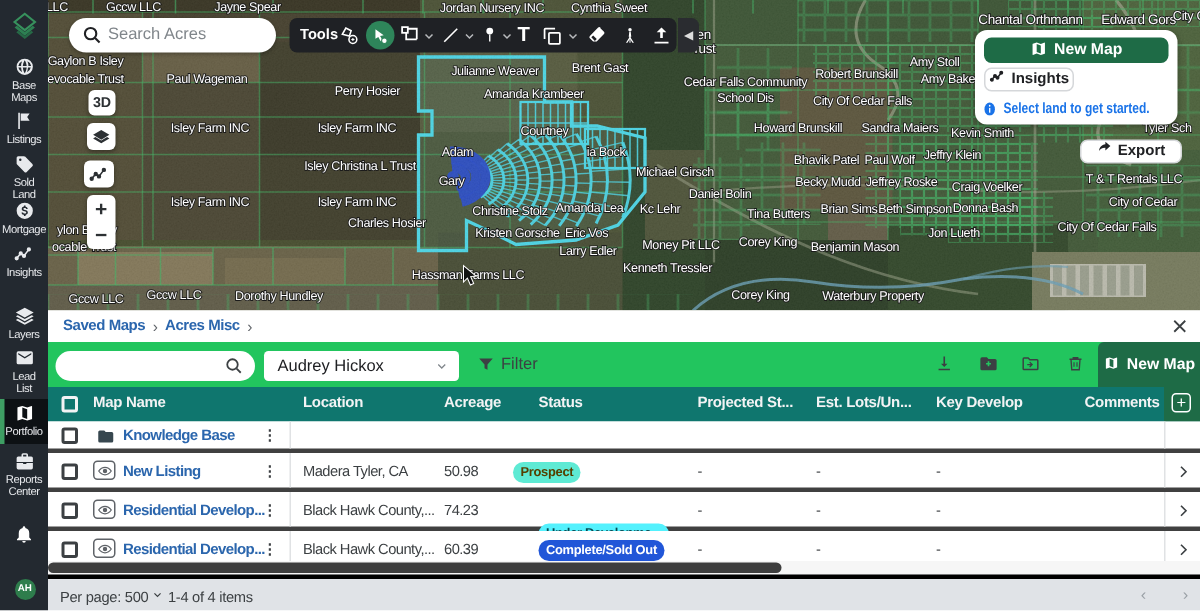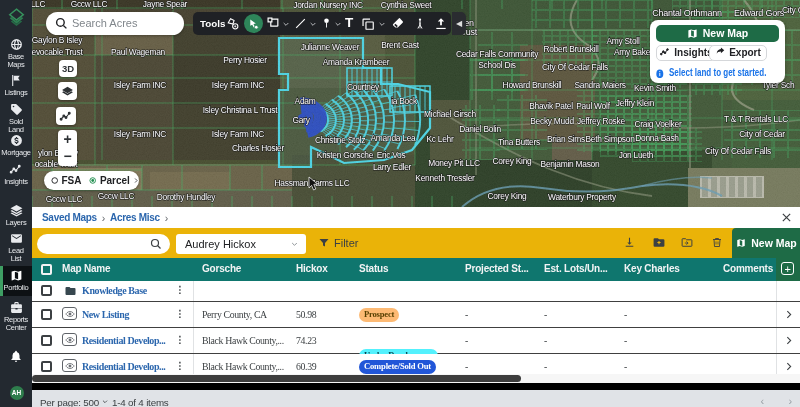--- a/index.html
+++ b/index.html
@@ -35,31 +35,31 @@
   #card { position:absolute; left:618px; top:20px; width:135px; height:63px; background:#fff; border-radius:8px; z-index:20; box-shadow:0 1px 4px rgba(0,0,0,.3); }
   #card .nm { position:absolute; left:6px; top:5px; width:123px; height:17px; background:#1e6b46; border-radius:5px; color:#fff; font-size:10.5px; font-weight:bold; text-align:center; line-height:17px; }
   #card .ob { position:absolute; top:25px; height:16px; background:#fff; border:1px solid #d5d7da; border-radius:5px; color:#202124; font-size:10px; font-weight:bold; text-align:center; line-height:14px; }
   #card .info { position:absolute; left:6px; top:47px; font-size:10px; color:#1a73e8; font-weight:bold; white-space:nowrap; transform:scaleX(0.8); transform-origin:0 50%; }
 
   
   #panel { position:absolute; left:32px; top:207px; width:768px; height:180px; background:#fff; z-index:30; }
   #crumbs { position:absolute; left:0; top:0; width:768px; height:21px; background:#fff; font-size:10px; font-weight:bold; letter-spacing:-0.3px; }
   .clink { color:#2b66ad; }
   .csep { color:#5f6368; font-weight:normal; margin:0 5px; font-size:10.5px; }
-    #filterrow { position:absolute; left:0; top:21px; width:768px; height:30px; background:#eab308; }
+    #filterrow { position:absolute; left:0; top:21px; width:768px; height:30px; background:#22c55e; }
   #thead { position:absolute; left:0; top:51px; width:768px; height:23px; background:#0f766e; color:#f2f3f4; font-size:10px; font-weight:bold; letter-spacing:-0.2px; }
   #thead span { position:absolute; top:5px; }
-  .trow { position:absolute; left:0; width:768px; background:#fff; border-bottom:1px solid #404040; font-size:9.8px; color:#3c4043; letter-spacing:-0.35px;font-family:Liberation Serif, serif; }
+  .trow { position:absolute; left:0; width:768px; background:#fff; border-bottom:3px solid #404040; font-size:9.8px; color:#3c4043; letter-spacing:-0.35px; }
   .trow span { position:absolute; }
   .link { color:#2b66ad; font-weight:bold; font-size:10px; letter-spacing:-0.4px; }
   .pill { position:absolute; border-radius:8px; font-size:8.6px; font-weight:bold; padding:0 5px; line-height:13.5px; letter-spacing:-0.2px; }
   .colborder { position:absolute; top:0; bottom:0; width:1px; background:#e0e2e4; }
   #hscroll { position:absolute; left:0; top:167px; width:768px; height:9px; background:#f6f6f6; }
   #hscroll .thumb { position:absolute; left:0; top:1px; width:489px; height:7px; background:#3e3e3e; border-radius:4px; }
-  #pager { position:absolute; left:0; top:176px; width:768px; height:24px; background:#e0e3e7; border-top:7px solid #000000; font-size:9.8px; color:#3c4043; letter-spacing:-0.2px; }
+  #pager { position:absolute; left:0; top:176px; width:768px; height:24px; background:#e0e3e7; border-top:3px solid #000000; font-size:9.8px; color:#3c4043; letter-spacing:-0.2px; }
 </style>
 </head>
 <body>
 
 <div id="sidebar">
   <svg style="position:absolute;left:8px;top:8px" width="17" height="18" viewBox="0 0 18 19" fill="none">
     <path d="M9 1.2 L16.2 7 9 12.8 1.8 7 Z" stroke="#37915d" stroke-width="1.5"></path>
     <path d="M3.4 9.6 L9 14.1 14.6 9.6 16.2 10.9 9 16.7 1.8 10.9 Z" fill="#2f8a57" opacity="0.9"></path>
     <path d="M4.4 13.2 L9 16.9 13.6 13.2 15 14.3 9 19 3 14.3 Z" fill="#27744a" opacity="0.85"></path>
   </svg>
@@ -576,52 +576,38 @@
         <circle cx="12" cy="14" r="1.7" fill="#2d3134"></circle>
         <circle cx="18" cy="6" r="1.7" fill="#2d3134"></circle>
       </svg>
   </div>
   <div class="mapbtn" style="left:26px;top:130px;width:19px;height:36px;font-size:14px;font-weight:bold;">
     <div style="height:18px;line-height:18px;">+</div>
     <div style="height:18px;line-height:16px;">−</div>
   </div>
 
   
-  <div id="fsa">
-    <svg width="11" height="11" viewBox="0 0 24 24" style="margin:0 3px 0 7px">
-        <circle cx="12" cy="12" r="9" fill="none" stroke="#202124" stroke-width="3"></circle>
-      </svg>
-    FSA
-    <svg width="11" height="11" viewBox="0 0 24 24" style="margin:0 3px 0 8px">
-        <circle cx="12" cy="12" r="9" fill="none" stroke="#1e8e4e" stroke-width="3"></circle>
-        <circle cx="12" cy="12" r="4.5" fill="#1e8e4e"></circle>
-      </svg>
-    Parcel
-    <svg width="9" height="9" viewBox="0 0 24 24" fill="none" stroke="#202124" stroke-width="3" style="margin-left:3px">
-        <path d="M8 4l8 8-8 8"></path>
-      </svg>
-  </div>
 
   
   <div id="card">
     <div class="nm">
       <svg width="11" height="11" viewBox="0 0 24 24" fill="#fff" style="vertical-align:-2px;margin-right:5px">
           <path d="M20.5 3l-5.5 2-6-2L3.4 4.7a.5.5 0 00-.4.5V20.5a.5.5 0 00.6.5L9 19l6 2 5.6-1.7a.5.5 0 00.4-.5V3.5a.5.5 0 00-.5-.5zM15 19l-6-2.1V5l6 2.1z"></path>
         </svg>New Map
     </div>
     <div class="ob" style="left:6px;width:60px;">
       <svg width="12" height="10" viewBox="0 0 24 24" fill="none" stroke="#202124" stroke-width="2.4" style="vertical-align:-1px;margin-right:3px">
           <path d="M3 17l5-6 4 3 6-8"></path>
           <circle cx="3" cy="17" r="2" fill="#202124"></circle>
           <circle cx="8" cy="11" r="2" fill="#202124"></circle>
           <circle cx="12" cy="14" r="2" fill="#202124"></circle>
           <circle cx="18" c6="6" cy="6" r="2" fill="#202124"></circle>
         </svg>Insights
     </div>
-    <div class="ob" style="left:59px;width:58px;">
+    <div class="ob" style="left:70px;width:68px;margin-top:48px;">
       <svg width="11" height="10" viewBox="0 0 24 24" fill="#202124" style="vertical-align:-1px;margin-right:3px">
           <path d="M13 5V1l8 7-8 7v-4.1C7 10.9 4.5 13 3 16c0-6 4-10 10-11z"></path>
         </svg>Export
     </div>
     <div class="info">
       <svg width="9.5" height="9.5" viewBox="0 0 24 24" style="vertical-align:-2px;margin-right:4px">
           <circle cx="12" cy="12" r="11" fill="#1a73e8"></circle>
           <rect x="10.6" y="10" width="2.8" height="8" fill="#fff"></rect>
           <circle cx="12" cy="6.5" r="1.7" fill="#fff"></circle>
         </svg>
@@ -675,26 +661,26 @@
     <div style="position:absolute;left:700px;top:0;width:68px;height:30px;background:#1e6b46;border-radius:4px 0 0 0;color:#fff;font-size:10.5px;font-weight:bold;line-height:30px;text-align:center;">
       <svg width="12" height="10" viewBox="0 0 24 24" fill="#fff" style="vertical-align:-1px;margin-right:4px">
           <path d="M20.5 3l-5.5 2-6-2L3.4 4.7a.5.5 0 00-.4.5V20.5a.5.5 0 00.6.5L9 19l6 2 5.6-1.7a.5.5 0 00.4-.5V3.5a.5.5 0 00-.5-.5zM15 19l-6-2.1V5l6 2.1z"></path>
         </svg>New Map
     </div>
   </div>
 
   <div id="thead">
     <span style="left:9px;top:6px;width:11px;height:11px;border:2px solid #f2f3f4;border-radius:2px;"></span>
     <span style="left:30px">Map Name</span>
-    <span style="left:170px">Gorsche</span>
-    <span style="left:264px">Hickox</span>
+    <span style="left:170px">Location</span>
+    <span style="left:264px">Acreage</span>
     <span style="left:327px">Status</span>
     <span style="left:433px">Projected St...</span>
     <span style="left:512px">Est. Lots/Un...</span>
-    <span style="left:592px">Key Charles</span>
+    <span style="left:592px">Key Develop</span>
     <span style="left:691px">Comments</span>
     <span style="left:744px;top:0;width:24px;height:23px;background:#1e6b46;"></span>
     <span style="left:749px;top:4px;width:13px;height:13px;border:1.5px solid #fff;border-radius:3px;color:#fff;font-size:11px;line-height:12px;text-align:center;font-weight:normal;">+</span>
   </div>
 
   <div class="trow" style="top:74px;height:21px;">
     <span style="left:9px;top:4px;width:11px;height:11px;border:2px solid #3c4043;border-radius:2px;"></span>
     <svg style="position:absolute;left:32px;top:4px" width="13" height="12" viewBox="0 0 24 24" fill="#37474f">
         <path d="M10 4l2 2h8a2 2 0 012 2v10a2 2 0 01-2 2H4a2 2 0 01-2-2V6a2 2 0 012-2z"></path>
       </svg>
@@ -705,23 +691,23 @@
   </div>
   <div class="trow" style="top:95px;height:26px;">
     <span style="left:9px;top:7px;width:11px;height:11px;border:2px solid #3c4043;border-radius:2px;"></span>
     <span style="left:30px;top:5px;width:15px;height:13px;border:1.5px solid #5f6368;border-radius:3px;"></span>
     <svg style="position:absolute;left:33px;top:8px" width="10" height="8" viewBox="0 0 24 16" fill="none" stroke="#5f6368" stroke-width="2">
         <path d="M2 8s4-6 10-6 10 6 10 6-4 6-10 6S2 8 2 8z"></path>
         <circle cx="12" cy="8" r="2.5" fill="#5f6368"></circle>
       </svg>
     <span class="link" style="left:50px;top:7px">New Listing</span>
     <span style="left:143px;top:6px;color:#3c4043;font-weight:bold;">⋮</span>
-    <span style="left:170px;top:7px">Perry County, CA</span>
+    <span style="left:170px;top:7px">Madera Tyler, CA</span>
     <span style="left:264px;top:7px">50.98</span>
-    <span class="pill" style="left:327px;top:6px;background:#fdba74;color:#553f00;">Prospect</span>
+    <span class="pill" style="left:310px;top:6px;background:#5eead4;color:#553f00;">Prospect</span>
     <span style="left:433px;top:7px">-</span>
     <span style="left:512px;top:7px">-</span>
     <span style="left:592px;top:7px">-</span>
     <svg style="position:absolute;left:752px;top:7px" width="10" height="11" viewBox="0 0 24 24" fill="none" stroke="#3c4043" stroke-width="2.6">
         <path d="M8 4l8 8-8 8"></path>
       </svg>
     <div class="colborder" style="left:161px"></div>
     <div class="colborder" style="left:744px"></div>
   </div>
   <div class="trow" style="top:121px;height:26px;">

